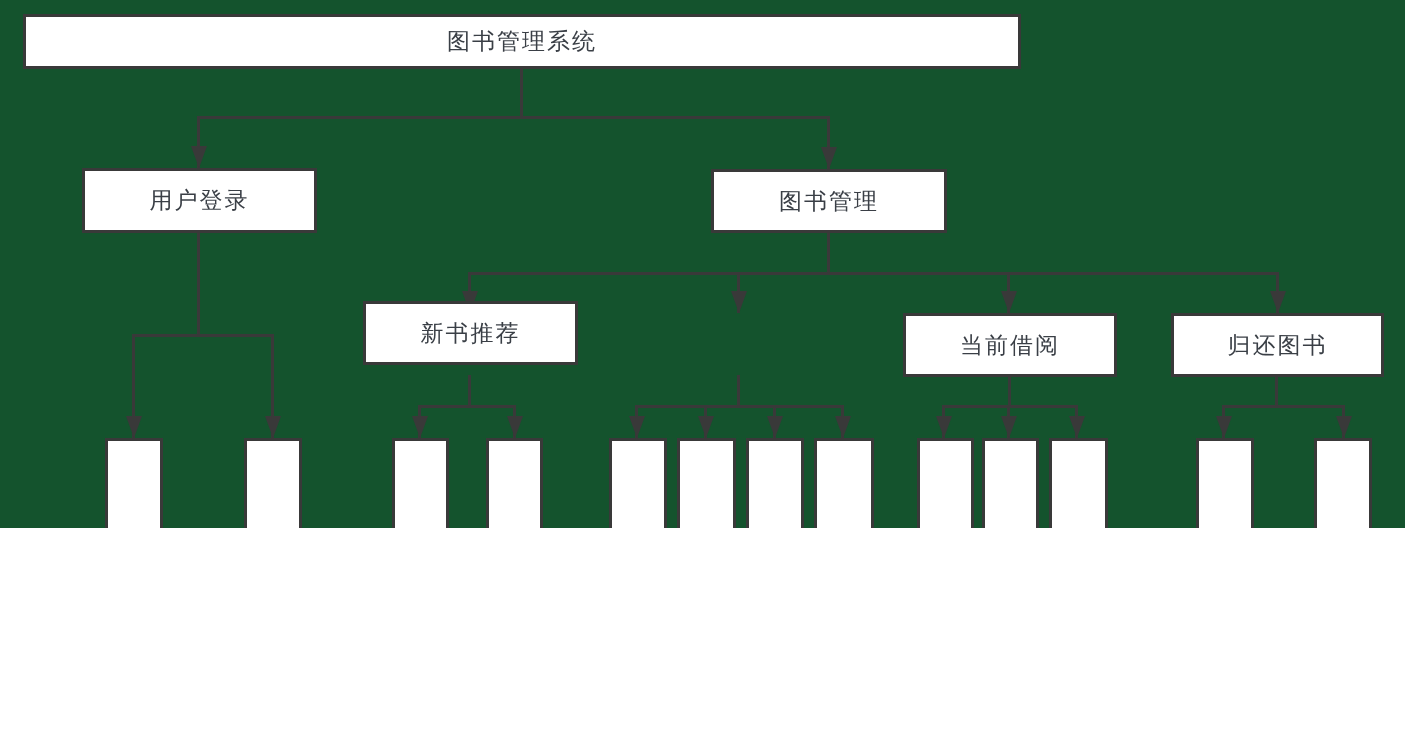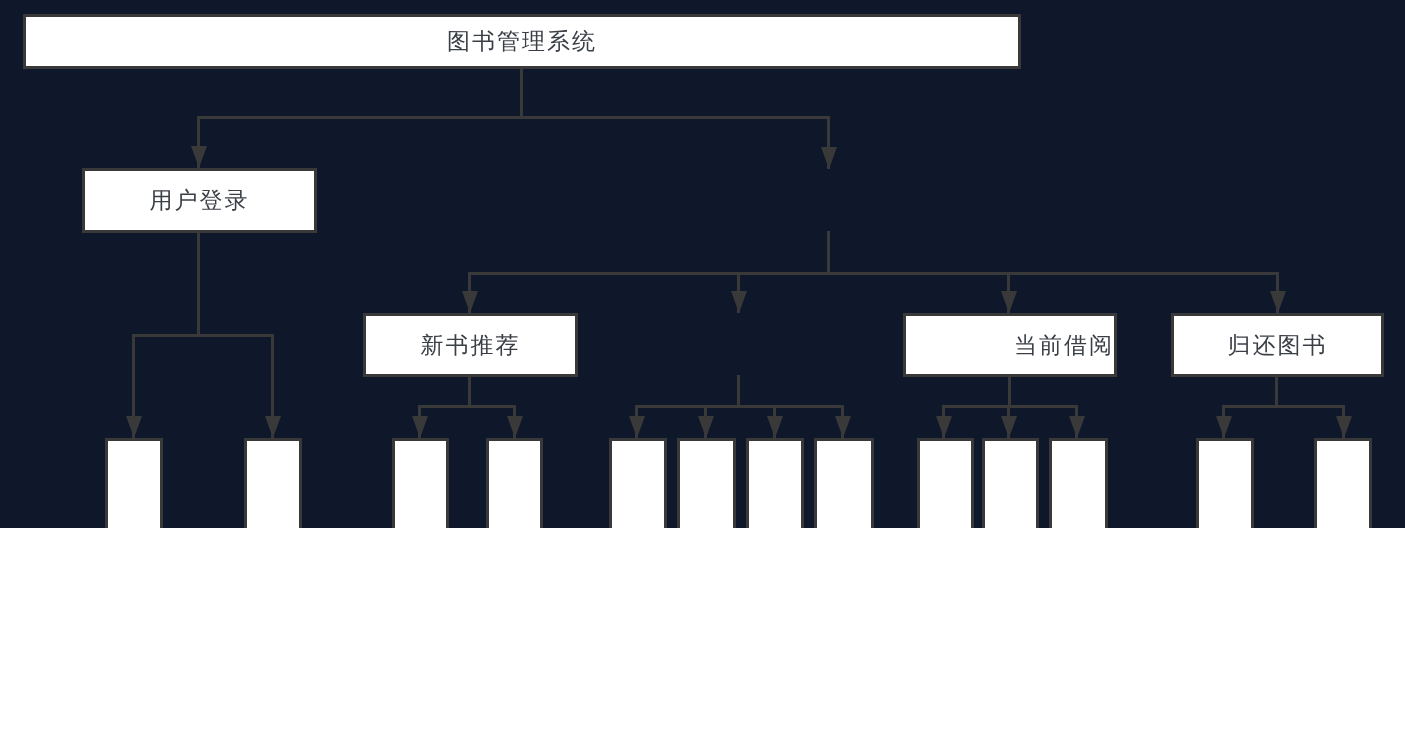--- a/index.html
+++ b/index.html
@@ -1,18 +1,18 @@
 <!DOCTYPE html>
 <html><head>
 <meta charset="utf-8">
 <title>Diagram</title>
 <style>
   html,body{margin:0;padding:0;background:#ffffff;}
   .stage{
-    position:relative;width:1405px;height:528px;background:#0f172a;
+    position:relative;width:1405px;height:528px;background:#14532d;
     font-family:"Liberation Sans","DejaVu Sans",sans-serif;overflow:hidden;
   }
   .box{
     position:absolute;background:#ffffff;border:3px solid #393939;box-sizing:border-box;
     display:flex;align-items:center;justify-content:center;
     color:#3a3f46;font-size:23px;letter-spacing:2px;z-index:2;
   }
   .leaf{
     writing-mode:vertical-rl;text-orientation:mixed;
     font-size:21px;letter-spacing:7px;line-height:1.0;
@@ -35,25 +35,28 @@
 
 <div class="stage">
 
   <div class="box" style="left:23px;top:14px;width:998px;height:55px;">
     <span>图书管理系统</span>
   </div>
 
   <div class="box" style="left:82px;top:168px;width:235px;height:65px;">
     <span>用户登录</span>
   </div>
+  <div class="box" style="left:711px;top:169px;width:236px;height:64px;">
+    <span>图书管理</span>
+  </div>
 
-  <div class="box" style="left:363px;top:313px;width:215px;height:64px;">
+  <div class="box" style="left:363px;top:301px;width:215px;height:64px;">
     <span>新书推荐</span>
   </div>
-  <div class="box" style="left:903px;top:313px;width:214px;height:64px;justify-content:flex-end;">
+  <div class="box" style="left:903px;top:313px;width:214px;height:64px;">
     <span>当前借阅</span>
   </div>
   <div class="box" style="left:1171px;top:313px;width:213px;height:64px;">
     <span>归还图书</span>
   </div>
 
   <div class="box leaf" style="left:105px;top:438px;width:58px;height:299px;">
     <span>用户登录</span>
   </div>
   <div class="box leaf" style="left:244px;top:438px;width:58px;height:299px;">

